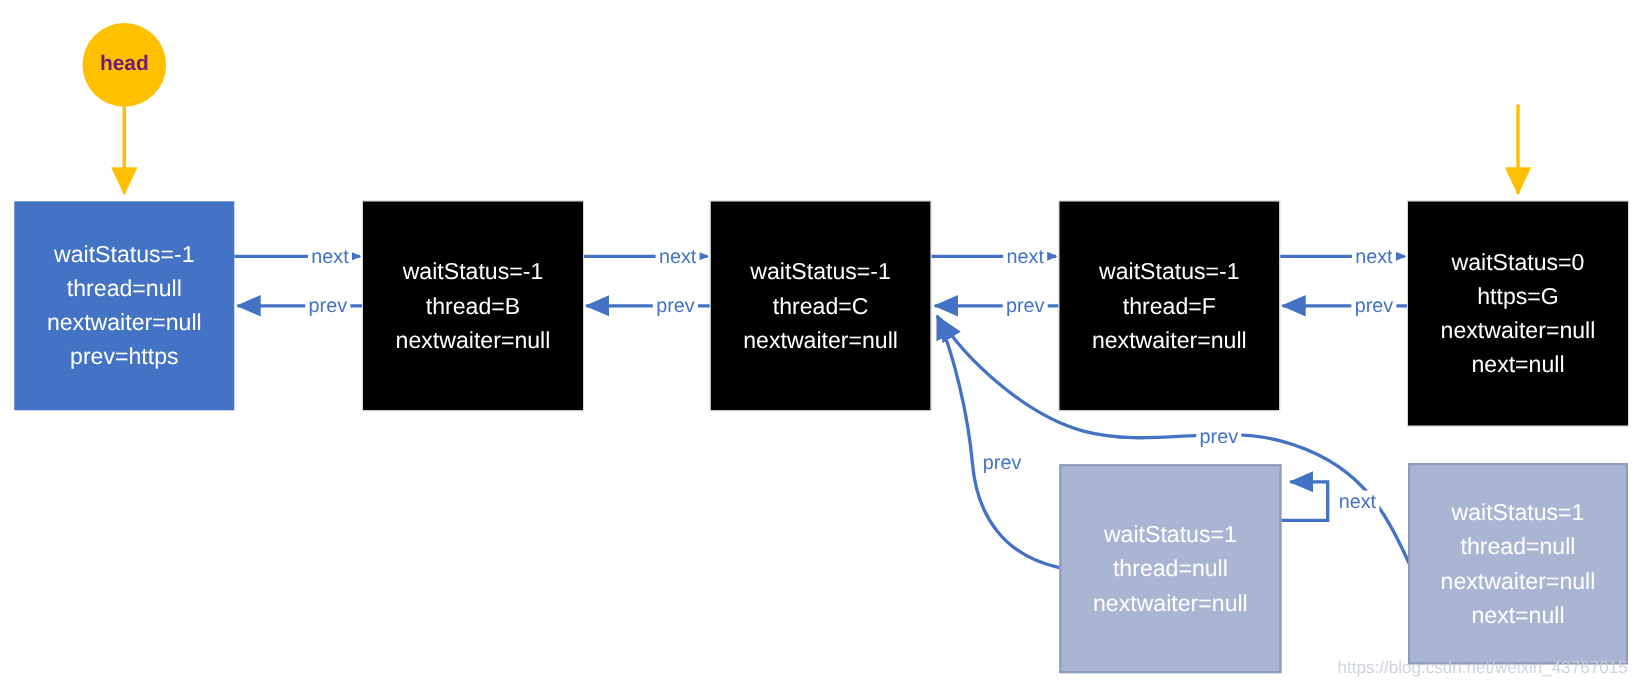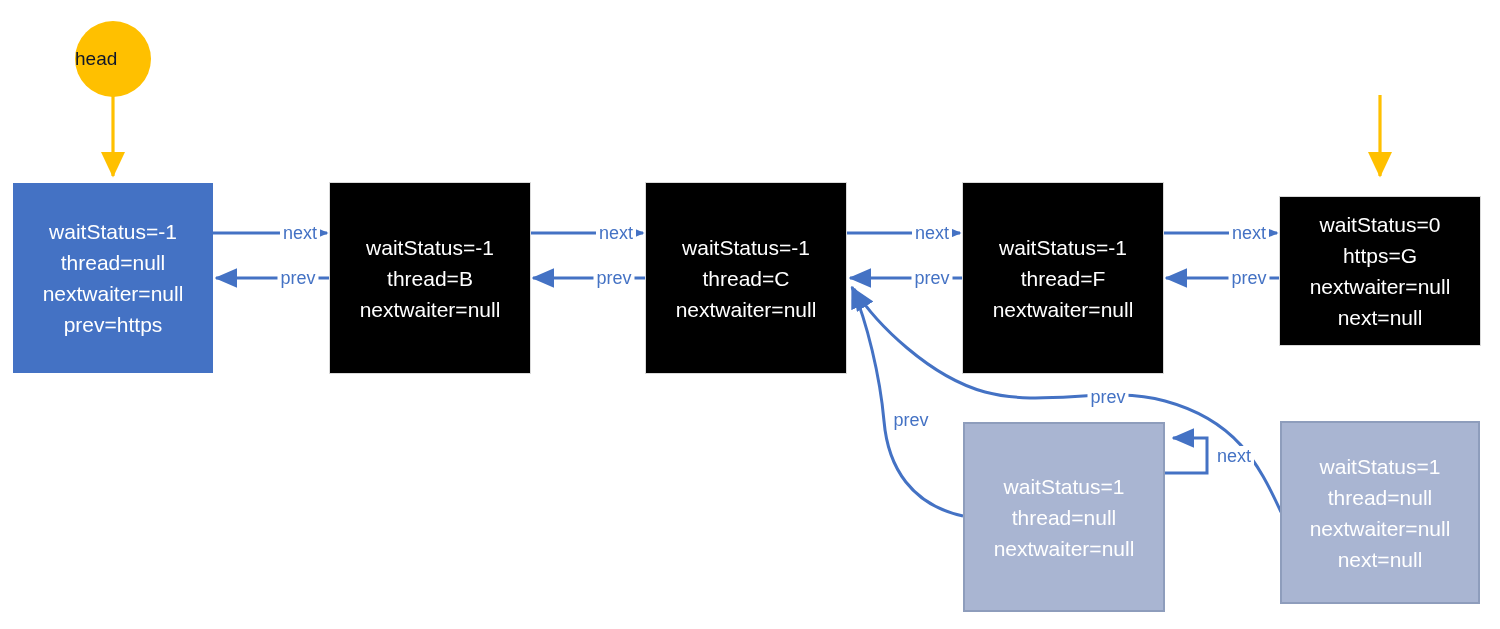--- a/index.html
+++ b/index.html
@@ -18,23 +18,23 @@
     text-align:center;
     color:#ffffff;
     font-size:21px;line-height:31px;
     z-index:2;
   }
   .node-blue{background:#4472C4;}
   .node-black{background:#000000;outline:1px solid #d9d9d9;}
   .node-gray{background:#A9B5D2;border:2px solid #8E9DBC;}
   .pointer-circle{
     position:absolute;width:76px;height:76px;border-radius:50%;
-    background:#FFC000;color:#0f172a;
-    display:flex;align-items:center;
-    font-size:19px;z-index:2;
+    background:#FFC000;color:#701a75;
+    display:flex;align-items:center;justify-content:center;
+    font-size:19px;z-index:2;font-weight:bold;
   }
   .edge-label{
     position:absolute;transform:translate(-50%,-50%);
     color:#4472C4;font-size:18px;line-height:20px;
     background:#ffffff;padding:0 3px;
     z-index:3;white-space:nowrap;margin-left:28px;
   }
   .watermark{
     position:absolute;left:1216px;top:599px;
     color:rgba(203,209,219,0.95);
@@ -98,21 +98,21 @@
     <div>thread=C</div>
     <div>nextwaiter=null</div>
   </div>
 
   <div class="node node-black" style="left:963px;top:183px;width:200px;height:190px;">
     <div>waitStatus=-1</div>
     <div>thread=F</div>
     <div>nextwaiter=null</div>
   </div>
 
-  <div class="node node-black" style="left:1280px;top:197px;width:200px;height:148px;">
+  <div class="node node-black" style="left:1280px;top:183px;width:200px;height:204px;">
     <div>waitStatus=0</div>
     <div>https=G</div>
     <div>nextwaiter=null</div>
     <div>next=null</div>
   </div>
 
   <div class="node node-gray" style="left:963px;top:422px;width:202px;height:190px;">
     <div>waitStatus=1</div>
     <div>thread=null</div>
     <div>nextwaiter=null</div>
@@ -132,14 +132,15 @@
 
   <span class="edge-label" style="left:270px;top:278px;">prev</span>
   <span class="edge-label" style="left:586px;top:278px;">prev</span>
   <span class="edge-label" style="left:904px;top:278px;">prev</span>
   <span class="edge-label" style="left:1221px;top:278px;">prev</span>
 
   <span class="edge-label" style="left:883px;top:420px;">prev</span>
   <span class="edge-label" style="left:1080px;top:397px;">prev</span>
   <span class="edge-label" style="left:1206px;top:456px;">next</span>
 
+  <div class="watermark">https://blog.csdn.net/weixin_43767015</div>
 
 </div>
 
 </body></html>

